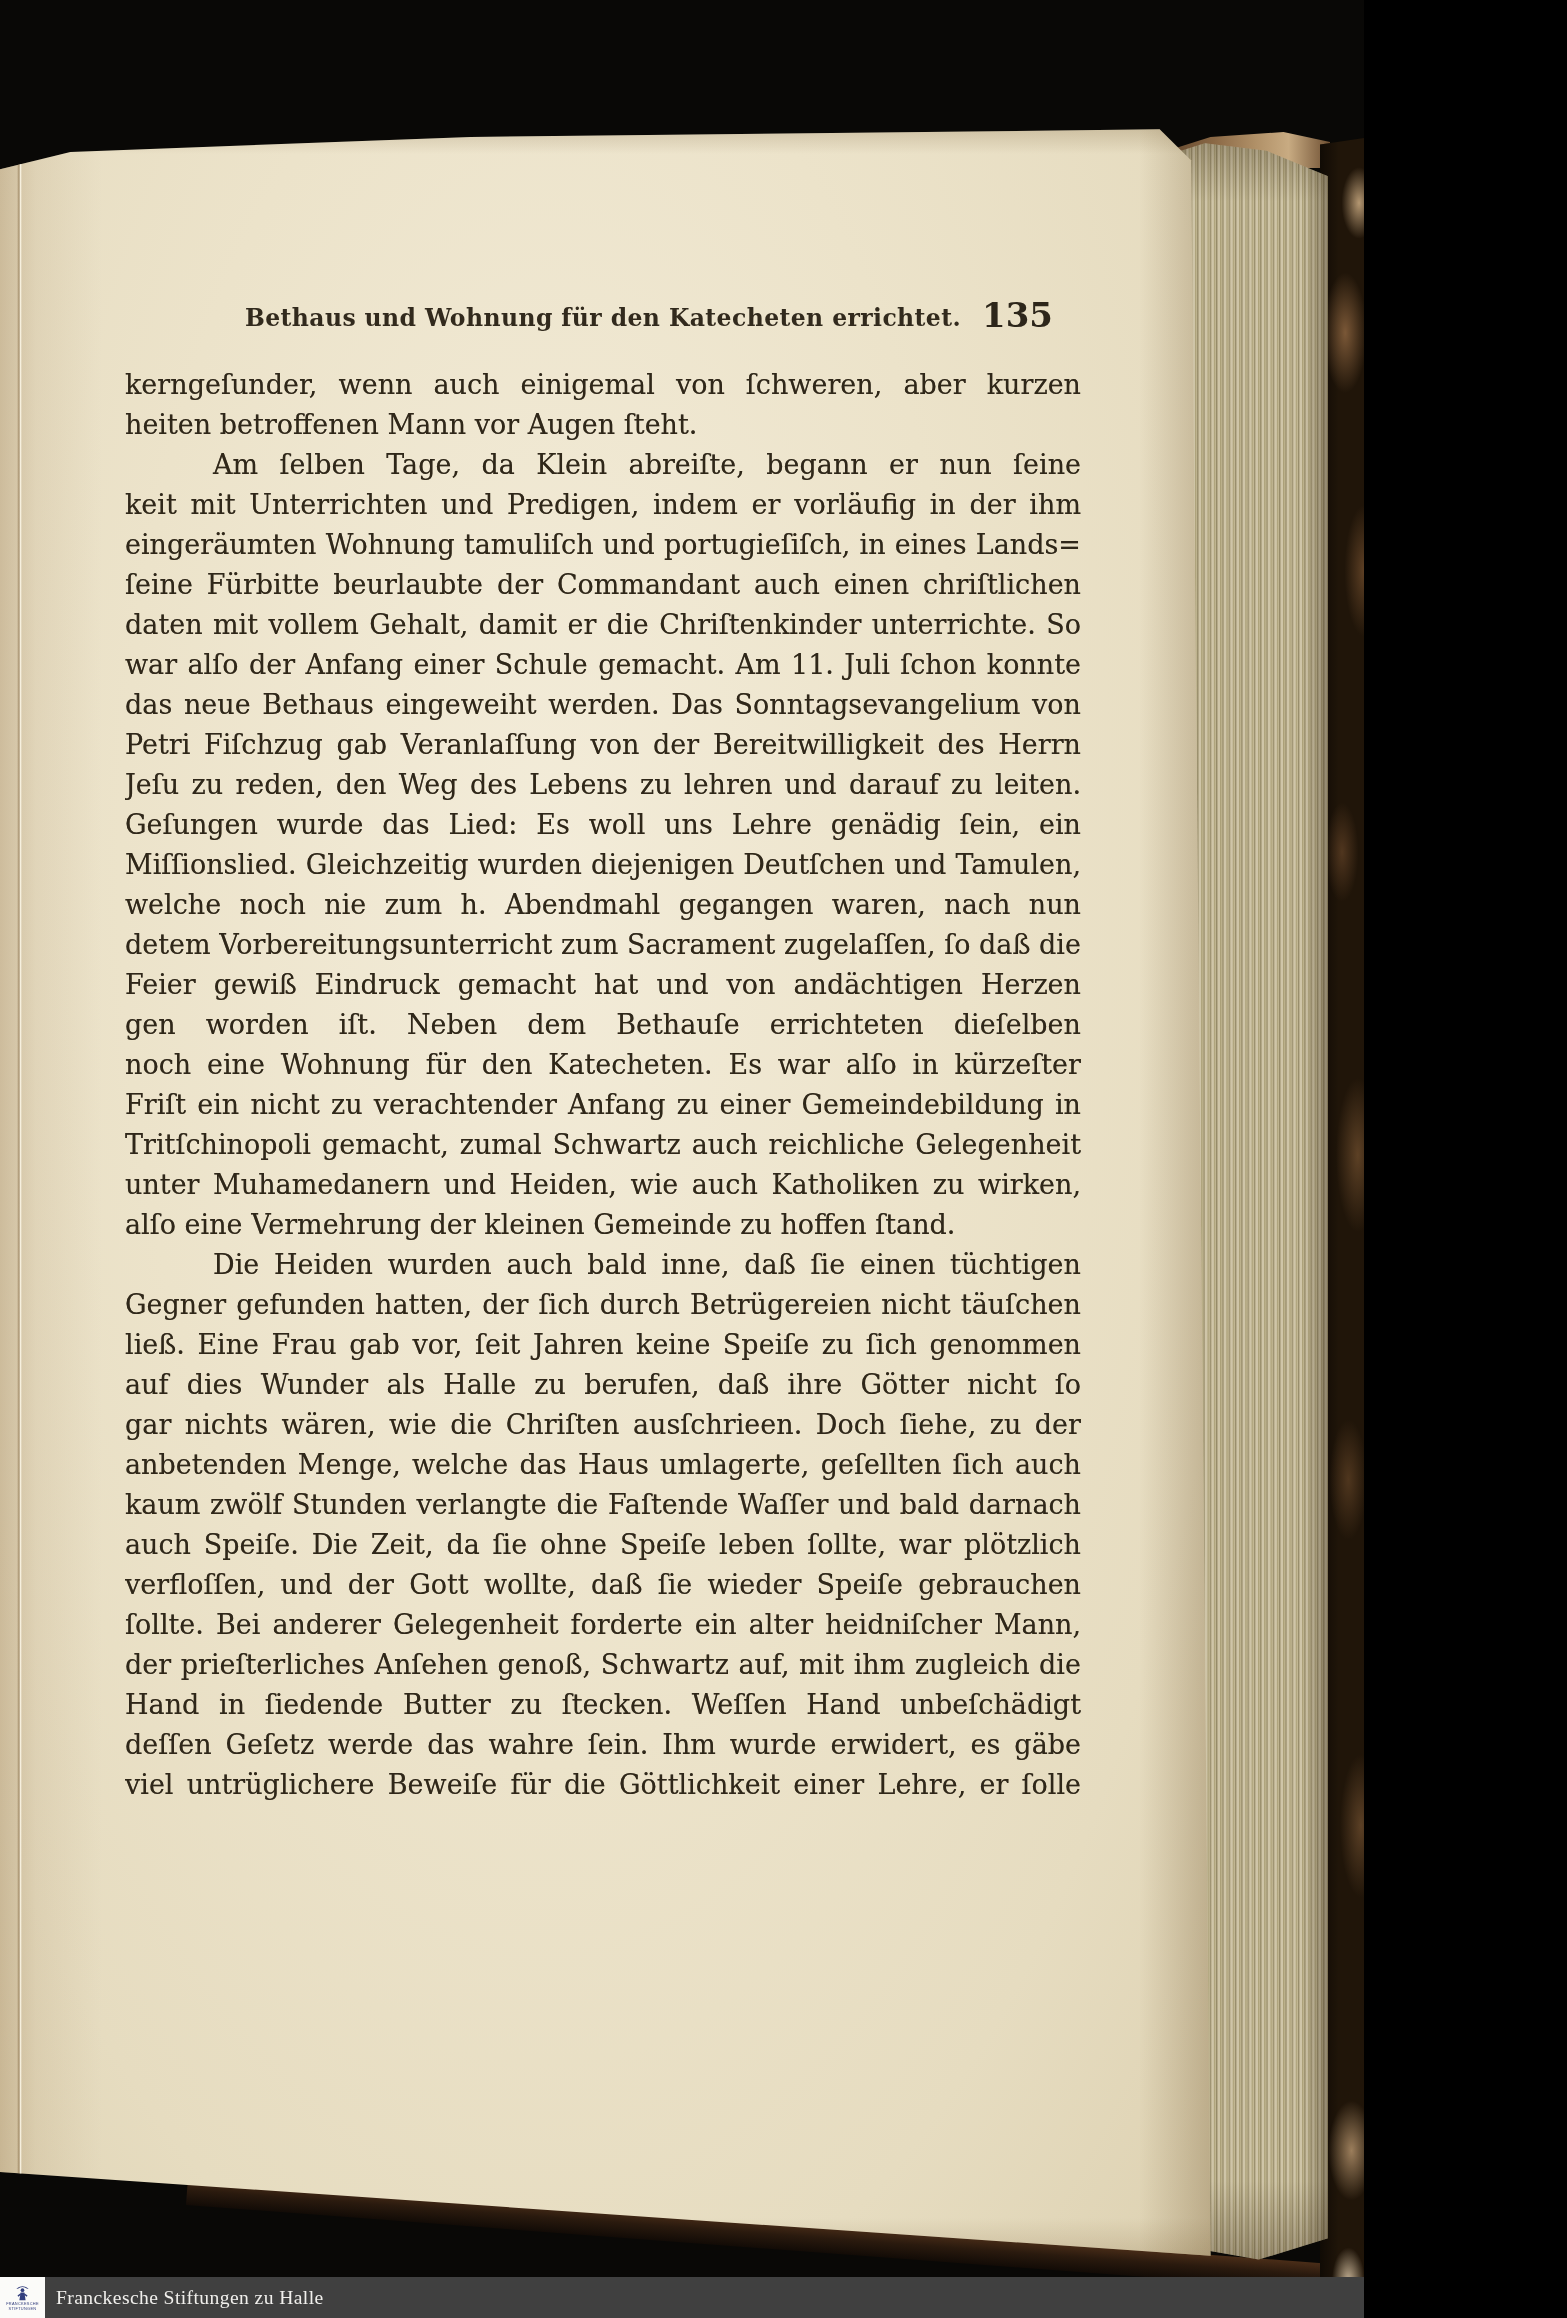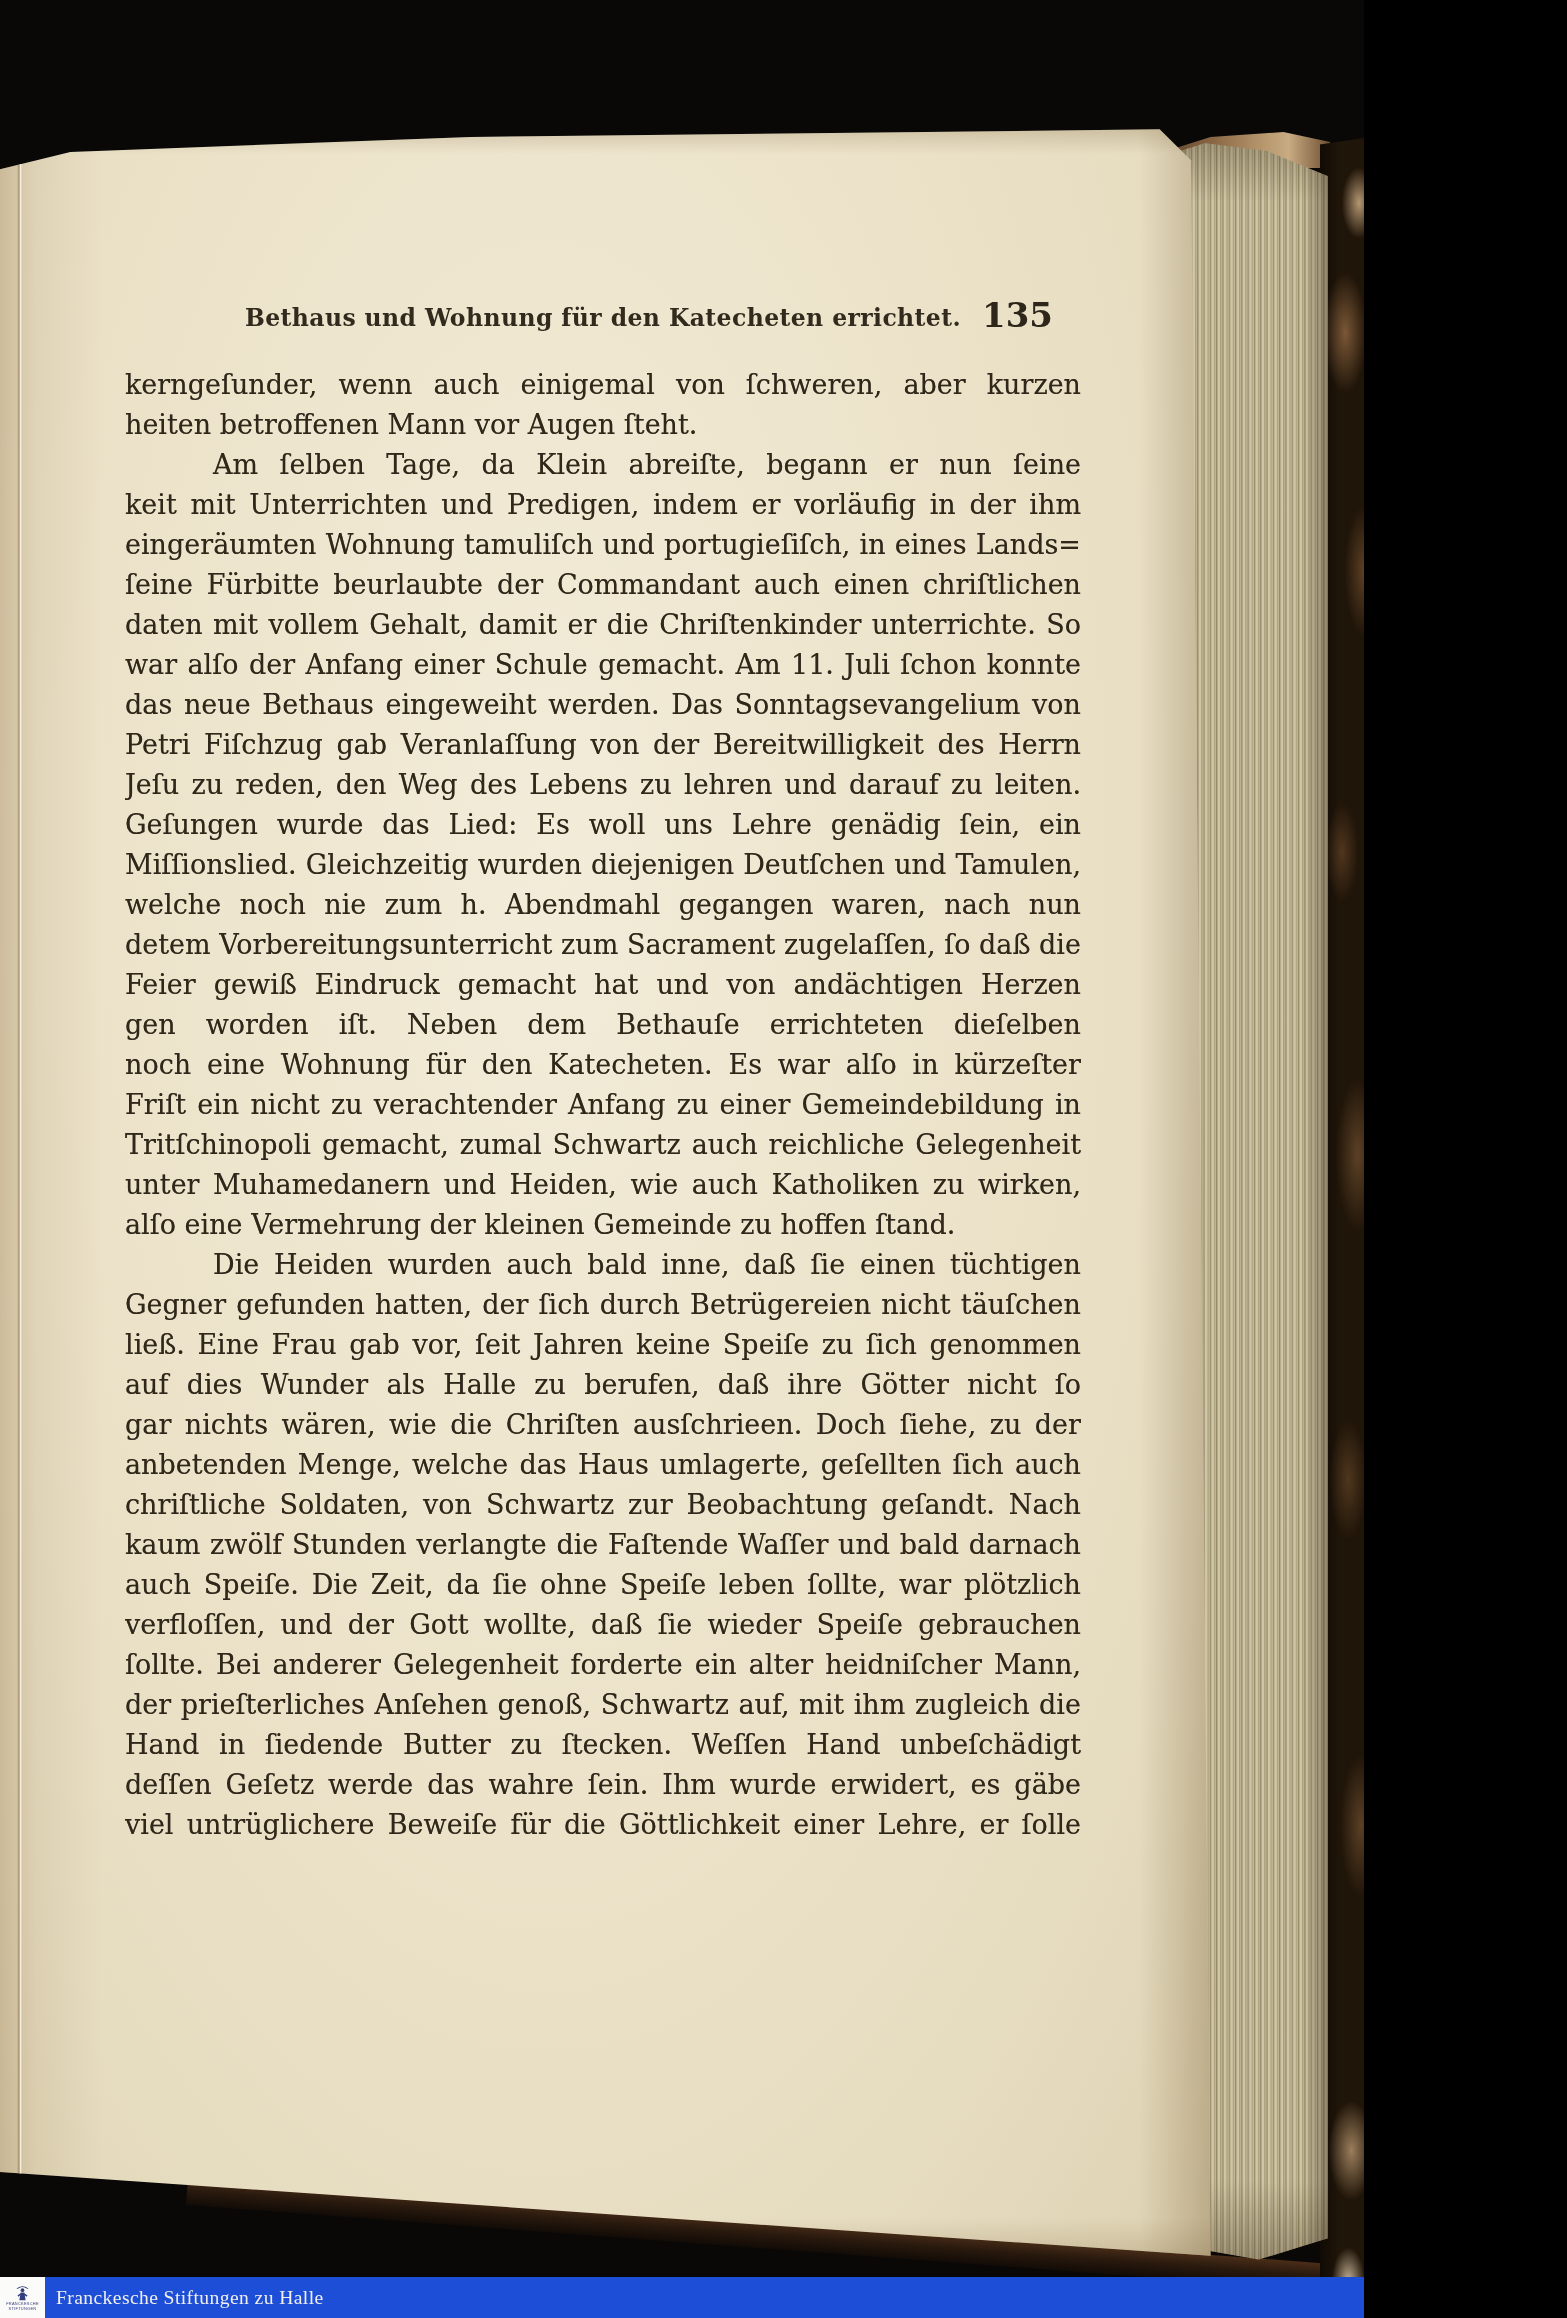--- a/index.html
+++ b/index.html
@@ -60,21 +60,21 @@
     color:#2d261a;line-height:41px;}
 
   .bodytext{position:absolute;left:125px;top:241px;width:956px;
     font-size:27px;line-height:40px;color:#2f2719;
     text-shadow:0 0 0.5px rgba(47,39,25,.55);}
   .ln{height:40px;overflow:hidden;text-align:justify;text-align-last:justify;}
   .ln.end{text-align-last:left;}
   .ln.ind{text-indent:88px;}
 
   
-  .bar{position:absolute;left:0;bottom:0;width:1567px;height:42px;background:#1d4ed8;}
+  .bar{position:absolute;left:0;bottom:0;width:1567px;height:42px;background:#404040;}
   .logo-box{position:absolute;left:0;bottom:0;width:45px;height:42px;background:#fbfbf9;
     display:flex;flex-direction:column;align-items:center;justify-content:center;gap:0.8px;}
   .logo-caption{font-family:"Liberation Sans",sans-serif;font-size:3.9px;line-height:4.3px;
     color:#313d7d;letter-spacing:0.3px;text-align:center;}
   .bar-title{position:absolute;left:56px;top:0;height:42px;line-height:42px;
     font-family:"Liberation Serif",serif;font-size:19.6px;color:#f0efec;letter-spacing:0.4px;}
   .dfg{position:absolute;right:12.5px;top:0;height:42px;line-height:42px;
     font-family:"Liberation Sans",sans-serif;font-weight:bold;font-size:23.5px;
     color:#fafafa;letter-spacing:1.6px;margin-top:32px;}
 </style>
@@ -122,21 +122,20 @@
       <div class="ln">Friſt ein nicht zu verachtender Anfang zu einer Gemeindebildung in</div>
       <div class="ln">Tritſchinopoli gemacht, zumal Schwartz auch reichliche Gelegenheit fand</div>
       <div class="ln">unter Muhamedanern und Heiden, wie auch Katholiken zu wirken,</div>
       <div class="ln end">alſo eine Vermehrung der kleinen Gemeinde zu hoffen ſtand.</div>
       <div class="ln ind">Die Heiden wurden auch bald inne, daß ſie einen tüchtigen</div>
       <div class="ln">Gegner gefunden hatten, der ſich durch Betrügereien nicht täuſchen</div>
       <div class="ln">ließ. Eine Frau gab vor, ſeit Jahren keine Speiſe zu ſich genommen</div>
       <div class="ln">auf dies Wunder als Halle zu berufen, daß ihre Götter nicht ſo</div>
       <div class="ln">gar nichts wären, wie die Chriſten ausſchrieen. Doch ſiehe, zu der</div>
       <div class="ln">anbetenden Menge, welche das Haus umlagerte, geſellten ſich auch</div>
-      <div class="ln">chriſtliche Soldaten, von Schwartz zur Beobachtung geſandt. Nach</div>
       <div class="ln">kaum zwölf Stunden verlangte die Faſtende Waſſer und bald darnach</div>
       <div class="ln">auch Speiſe. Die Zeit, da ſie ohne Speiſe leben ſollte, war plötzlich</div>
       <div class="ln">verfloſſen, und der Gott wollte, daß ſie wieder Speiſe gebrauchen</div>
       <div class="ln">ſollte. Bei anderer Gelegenheit forderte ein alter heidniſcher Mann,</div>
       <div class="ln">der prieſterliches Anſehen genoß, Schwartz auf, mit ihm zugleich die</div>
       <div class="ln">Hand in ſiedende Butter zu ſtecken. Weſſen Hand unbeſchädigt bleibe,</div>
       <div class="ln">deſſen Geſetz werde das wahre ſein. Ihm wurde erwidert, es gäbe</div>
       <div class="ln">viel untrüglichere Beweiſe für die Göttlichkeit einer Lehre, er ſolle nur</div>
     </div>
   </div>

